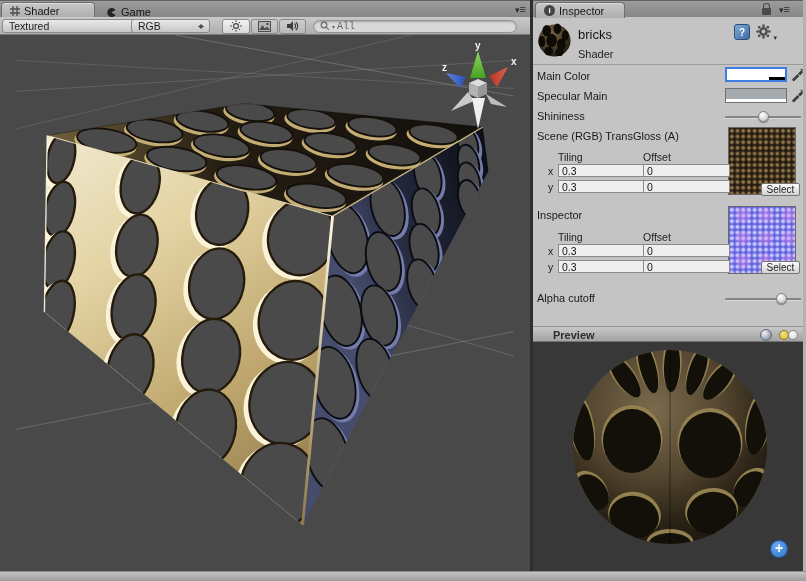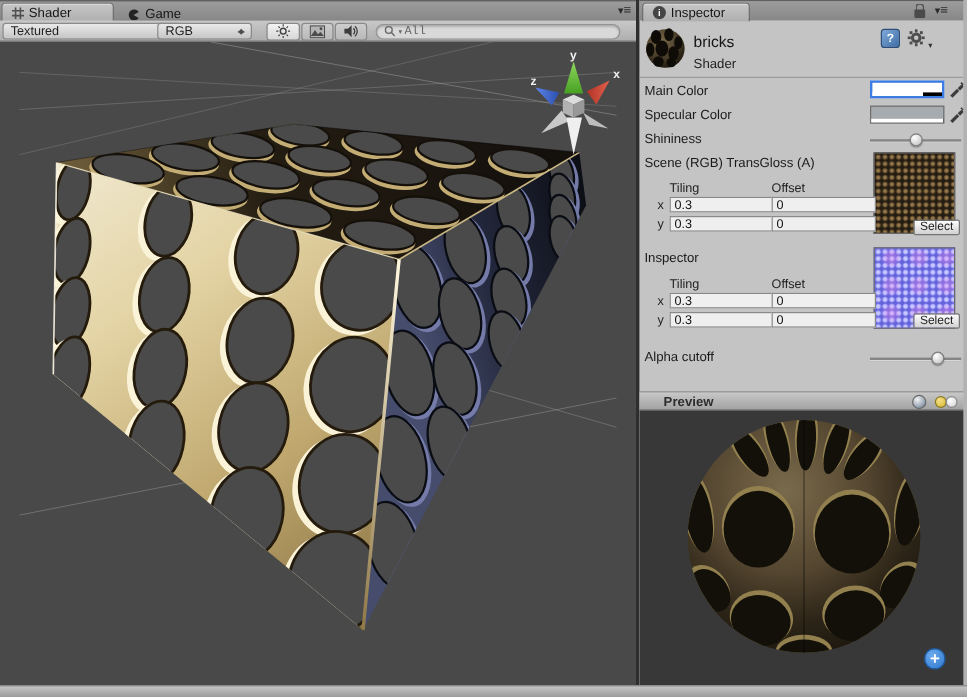--- a/index.html
+++ b/index.html
@@ -431,21 +431,21 @@
   <div class="prop-label" style="top:70px;">Main Color</div>
   <div class="swatch focused" style="top: 67px; background-color: rgb(255, 255, 255);">
     <div class="alpha-strip" style="background: linear-gradient(90deg, rgb(255, 255, 255) 0px, rgb(255, 255, 255) 72%, rgb(0, 0, 0) 72%, rgb(0, 0, 0) 100%);"></div>
   </div>
   <svg class="eyedropper" style="top:66px;" viewBox="0 0 16 16">
     <path d="M2 14 L8 8 L10 10 L4 16 Z" fill="#3c3c3c"></path>
     <path d="M8.6 7.4 l2.6-2.6 a1.5 1.5 0 0 1 2.1 2.1 L10.7 9.5 Z" fill="#3c3c3c"></path>
     <path d="M11.5 2.5 l2 2" stroke="#3c3c3c" stroke-width="1.4"></path>
   </svg>
 
-  <div class="prop-label" style="top:90px;">Specular Color</div>
+  <div class="prop-label" style="top:90px;">Specular Main</div>
   <div class="swatch" style="top: 88px; background-color: rgb(166, 171, 175);">
     <div class="alpha-strip" style="background: linear-gradient(90deg, rgb(255, 255, 255) 0px, rgb(255, 255, 255) 100%, rgb(0, 0, 0) 100%, rgb(0, 0, 0) 100%);"></div>
   </div>
   <svg class="eyedropper" style="top:87px;" viewBox="0 0 16 16">
     <path d="M2 14 L8 8 L10 10 L4 16 Z" fill="#3c3c3c"></path>
     <path d="M8.6 7.4 l2.6-2.6 a1.5 1.5 0 0 1 2.1 2.1 L10.7 9.5 Z" fill="#3c3c3c"></path>
     <path d="M11.5 2.5 l2 2" stroke="#3c3c3c" stroke-width="1.4"></path>
   </svg>
 
   <div class="prop-label" style="top:110px;">Shininess</div>

